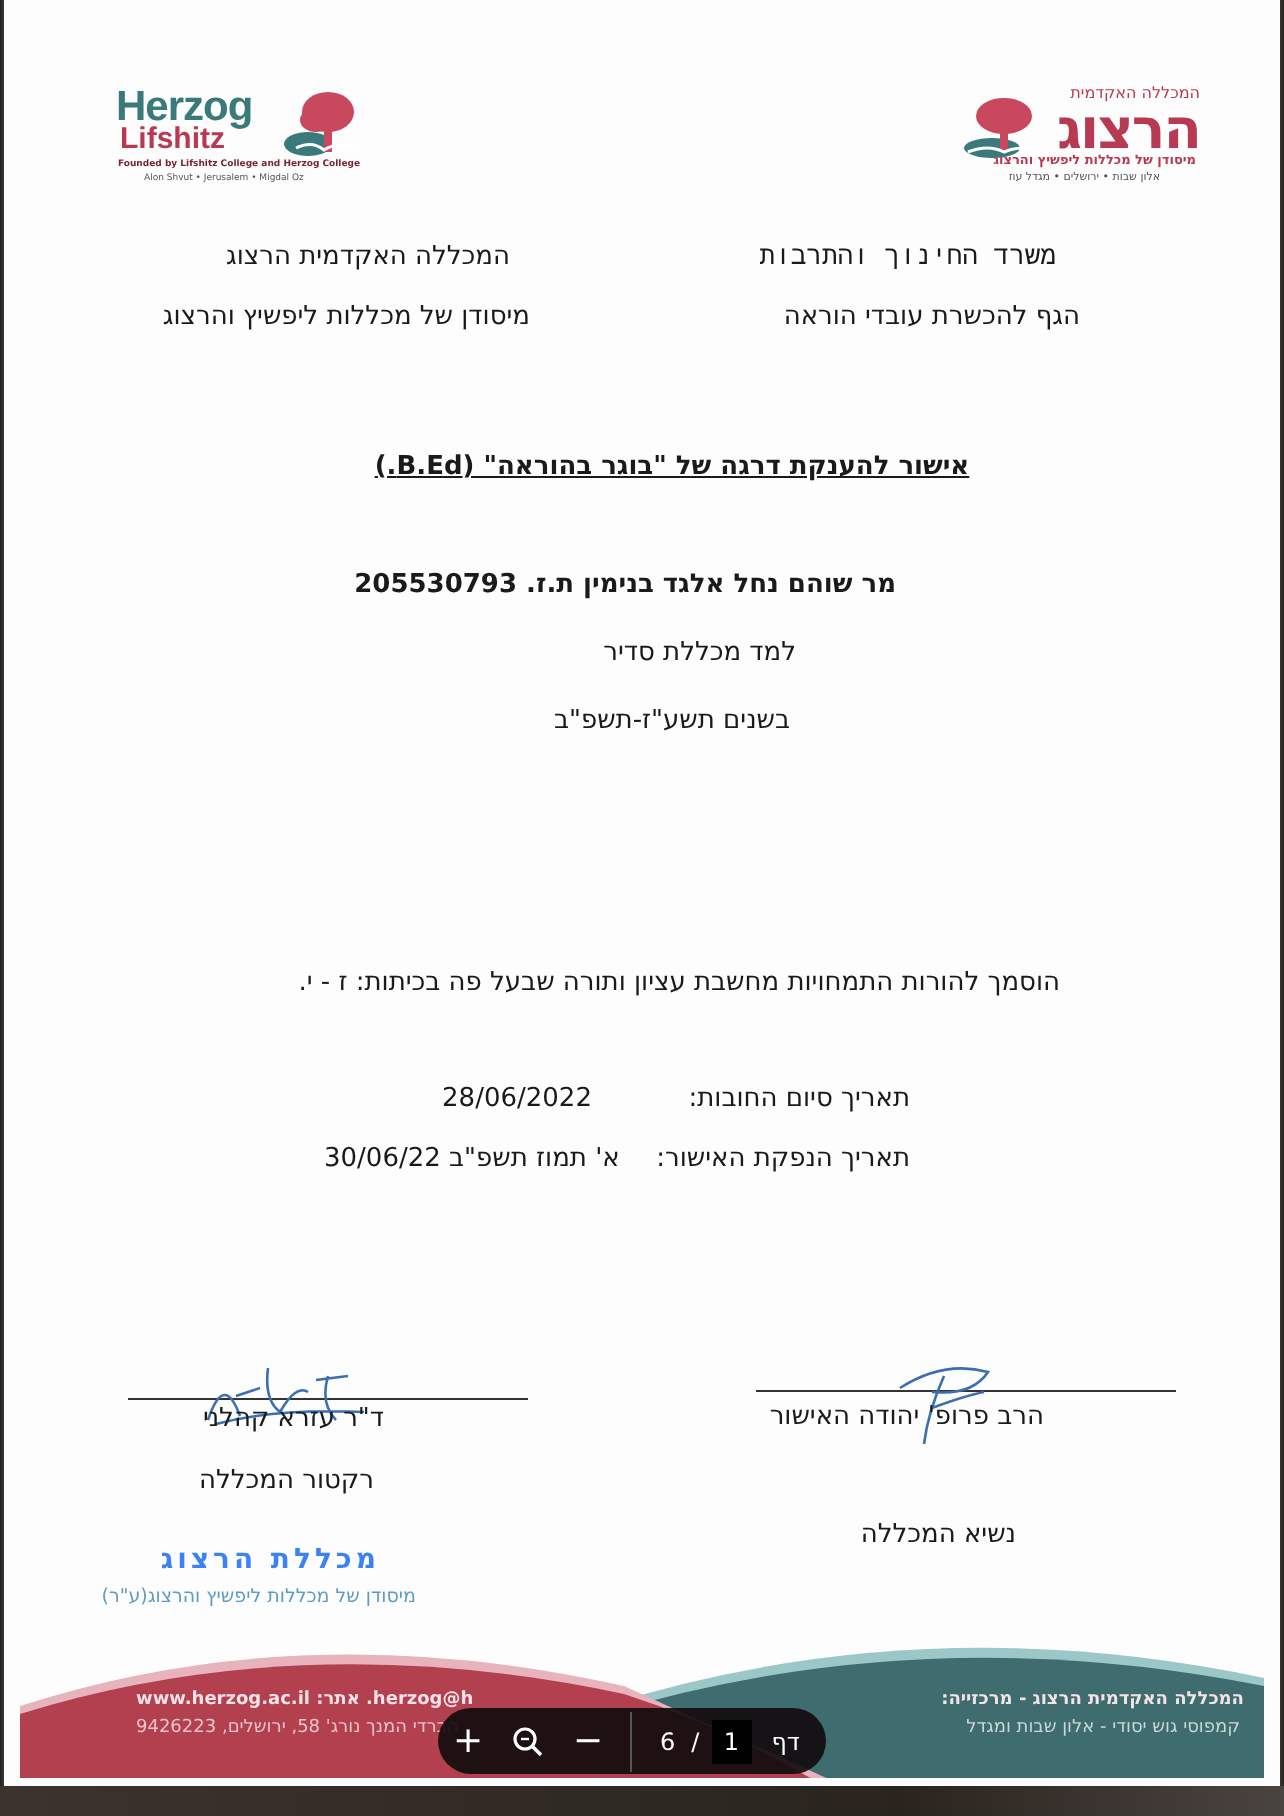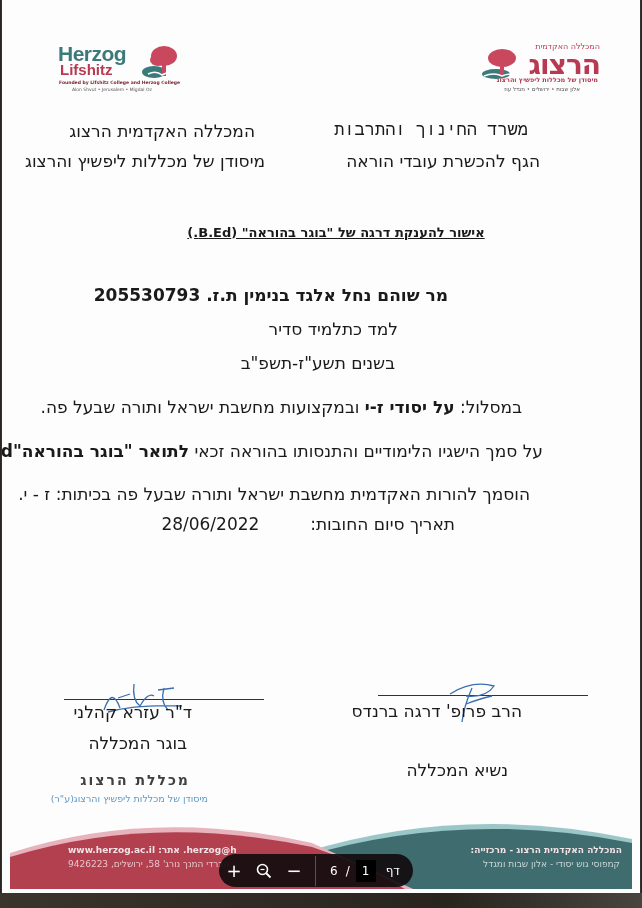--- a/index.html
+++ b/index.html
@@ -7,21 +7,21 @@
     width:642px; height:908px; position:relative; overflow:hidden;
     background:#2a2520;
     font-family:"DejaVu Sans", sans-serif;
   }
   .page {
     position:absolute; left:1px; top:0; width:638px; height:893px;
     background:#fdfdfd; overflow:hidden;
     border-left:1px solid #333; border-right:1px solid #333;
   }
   .rtl { direction:rtl; unicode-bidi:plaintext; }
-  .txt { position:absolute; color:#1a1a1a; font-size:17px; white-space:nowrap; }
+  .txt { position:absolute; color:#1a1a1a; font-size:13px; white-space:nowrap; }
   .bold { font-weight:bold; }
 
   
   .logo-en { position:absolute; left:56px; top:42px; width:130px; height:55px; }
   .logo-en .herzog { position:absolute; left:0; top:0; font-family:"Liberation Sans", sans-serif; font-weight:bold; font-size:21px; color:#3b7a7a; letter-spacing:-0.5px; }
   .logo-en .college { position:absolute; left:2px; top:19px; font-family:"Liberation Sans", sans-serif; font-weight:bold; font-size:15px; color:#b73a52; }
   .logo-en .founded { position:absolute; left:1px; top:38px; font-size:4.5px; color:#7a2535; font-weight:bold; }
   .logo-en .places { position:absolute; left:14px; top:45px; font-size:4.5px; color:#555; }
   .tree { position:absolute; }
   .logo-he { position:absolute; left:478px; top:42px; width:130px; height:55px; }
@@ -30,21 +30,21 @@
   .logo-he .sub2 { position:absolute; right:12px; top:34px; font-size:6.5px; color:#b73a52; font-weight:bold; }
   .logo-he .sub3 { position:absolute; right:30px; top:44px; font-size:5.5px; color:#555; }
 
   .title { position:absolute; top:222px; left:0; width:100%; text-align:center; }
   .title span { font-size:13px; font-weight:bold; text-decoration:underline; color:#1a1a1a; direction:rtl; unicode-bidi:plaintext; display:inline-block; margin-left:30px; }
 
   .sigline { position:absolute; height:1px; background:#333; }
   .signature { position:absolute; }
 
   .stamp { position:absolute; left:66px; top:772px; }
-  .stamp .s1 { position:absolute; right:-122px; top:0; font-size:14px; font-weight:bold; color:#404040; letter-spacing:2px; direction:rtl; white-space:nowrap; }
+  .stamp .s1 { position:absolute; right:-122px; top:0; font-size:14px; font-weight:bold; color:#3b82f6; letter-spacing:2px; direction:rtl; white-space:nowrap; }
   .stamp .s2 { position:absolute; right:-140px; top:21px; font-size:9.5px; color:#5d9bc7; direction:rtl; white-space:nowrap; }
 
   .footer { position:absolute; left:0; bottom:0; width:100%; height:80px; }
   .footer-text { position:absolute; font-size:9px; color:#f3e3e6; white-space:nowrap; }
 
   .toolbar {
     position:absolute; left:219px; top:854px; width:194px; height:33px;
     background:rgba(18,12,14,0.92); border-radius:17px;
     display:flex; align-items:center; color:#fff;
   }
@@ -89,57 +89,53 @@
   <div class="txt rtl" style="right:112px;top:121px;font-family:Liberation Mono, monospace;">משרד החינוך והתרבות</div>
   <div class="txt rtl" style="right:100px;top:151px;margin-left:44px;">הגף להכשרת עובדי הוראה</div>
   <div class="txt rtl" style="right:385px;top:121px;">המכללה האקדמית הרצוג</div>
   <div class="txt rtl" style="right:375px;top:151px;">מיסודן של מכללות ליפשיץ והרצוג</div>
 
   <div class="title">
     <span>אישור להענקת דרגה של "בוגר בהוראה" (B.Ed.)</span>
   </div>
 
   <div class="txt rtl bold" style="right:192px;top:285px;">מר שוהם נחל אלגד בנימין   ת.ז. 205530793</div>
-  <div class="txt rtl" style="right:242px;top:319px;">למד כתלמיד סדיר</div>
+  <div class="txt rtl" style="right:242px;top:319px;">למד מכללת סדיר</div>
   <div class="txt rtl" style="right:245px;top:353px;">בשנים תשע"ז-תשפ"ב</div>
 
-  <div class="txt rtl" style="right:118px;top:397px;">
-    <span>במסלול:</span>
-    <span class="bold">על יסודי ז-י</span>
-    <span>ובמקצועות מחשבת ישראל ותורה שבעל פה.</span>
-  </div>
 
-  <div class="txt rtl" style="right:97px;top:441px;">
-    <span>על סמך  הישגיו הלימודיים והתנסותו בהוראה זכאי</span>
-    <span class="bold">לתואר "בוגר בהוראה"</span><span class="bold">B.Ed.</span>
-    <span>.</span>
-  </div>
 
-  <div class="txt rtl" style="right:110px;top:484px;">הוסמך להורות האקדמית מחשבת ישראל ותורה שבעל פה בכיתות:  ז - י.</div>
+  <div class="txt rtl" style="right:110px;top:484px;">הוסמך להורות התמחויות מחשבת עציון ותורה שבעל פה בכיתות:  ז - י.</div>
 
-  <div class="txt rtl" style="right:185px;top:514px;text-align:center;">
+  <div class="txt rtl" style="right:185px;top:542px;text-align:center;">
     <span>תאריך סיום החובות:</span>
     <span style="display:inline-block;width:40px"></span>
     <span>28/06/2022</span>
+  </div>
+  <div class="txt rtl" style="right:185px;top:572px;">
+    <span>תאריך הנפקת האישור:</span>
+    <span style="display:inline-block;width:10px"></span>
+    <span>א' תמוז תשפ"ב</span>
+    <span>30/06/22</span>
   </div>
 
   <div class="sigline" style="left:376px;top:695px;width:210px;"></div>
   <div class="sigline" style="left:62px;top:699px;width:200px;"></div>
 
   <svg class="signature" style="left:440px;top:676px" width="70" height="50" viewBox="0 0 70 50">
     <path d="M8 18 Q30 4 52 10 Q44 22 24 20 M30 12 Q22 30 20 46 M24 28 Q40 22 50 20" stroke="#3a6fb0" stroke-width="1.3" fill="none"></path>
   </svg>
   <svg class="signature" style="left:96px;top:680px" width="90" height="40" viewBox="0 0 90 40">
     <path d="M6 30 Q14 6 22 28 M20 18 L32 14 M36 4 Q34 20 42 26 Q50 12 56 16 M60 10 L76 8 M66 8 Q62 22 70 30 M10 32 Q40 24 84 26" stroke="#3a6fb0" stroke-width="1.3" fill="none"></path>
   </svg>
 
-  <div class="txt rtl" style="right:118px;top:701px;">הרב פרופ' דרגה ברנדס</div>
+  <div class="txt rtl" style="right:118px;top:701px;">הרב פרופ' יהודה האישור</div>
   <div class="txt rtl" style="right:132px;top:760px;">נשיא המכללה</div>
   <div class="txt rtl" style="right:448px;top:702px;">ד"ר עזרא קהלני</div>
-  <div class="txt rtl" style="right:453px;top:733px;">בוגר המכללה</div>
+  <div class="txt rtl" style="right:453px;top:733px;">רקטור המכללה</div>
 
   <div class="stamp">
     <span class="s1">מכללת הרצוג</span>
     <span class="s2">מיסודן של מכללות ליפשיץ והרצוג(ע"ר)</span>
   </div>
 
   <div class="footer">
     <svg width="638" height="80" viewBox="0 0 638 80" style="position:absolute;left:0;top:0">
       <path d="M300 40 Q460 -10 630 26 L630 80 L300 80 Z" fill="#9cc7c9"></path>
       <path d="M300 44 Q460 -4 630 30 L630 80 L300 80 Z" fill="#3f6c6e"></path>

